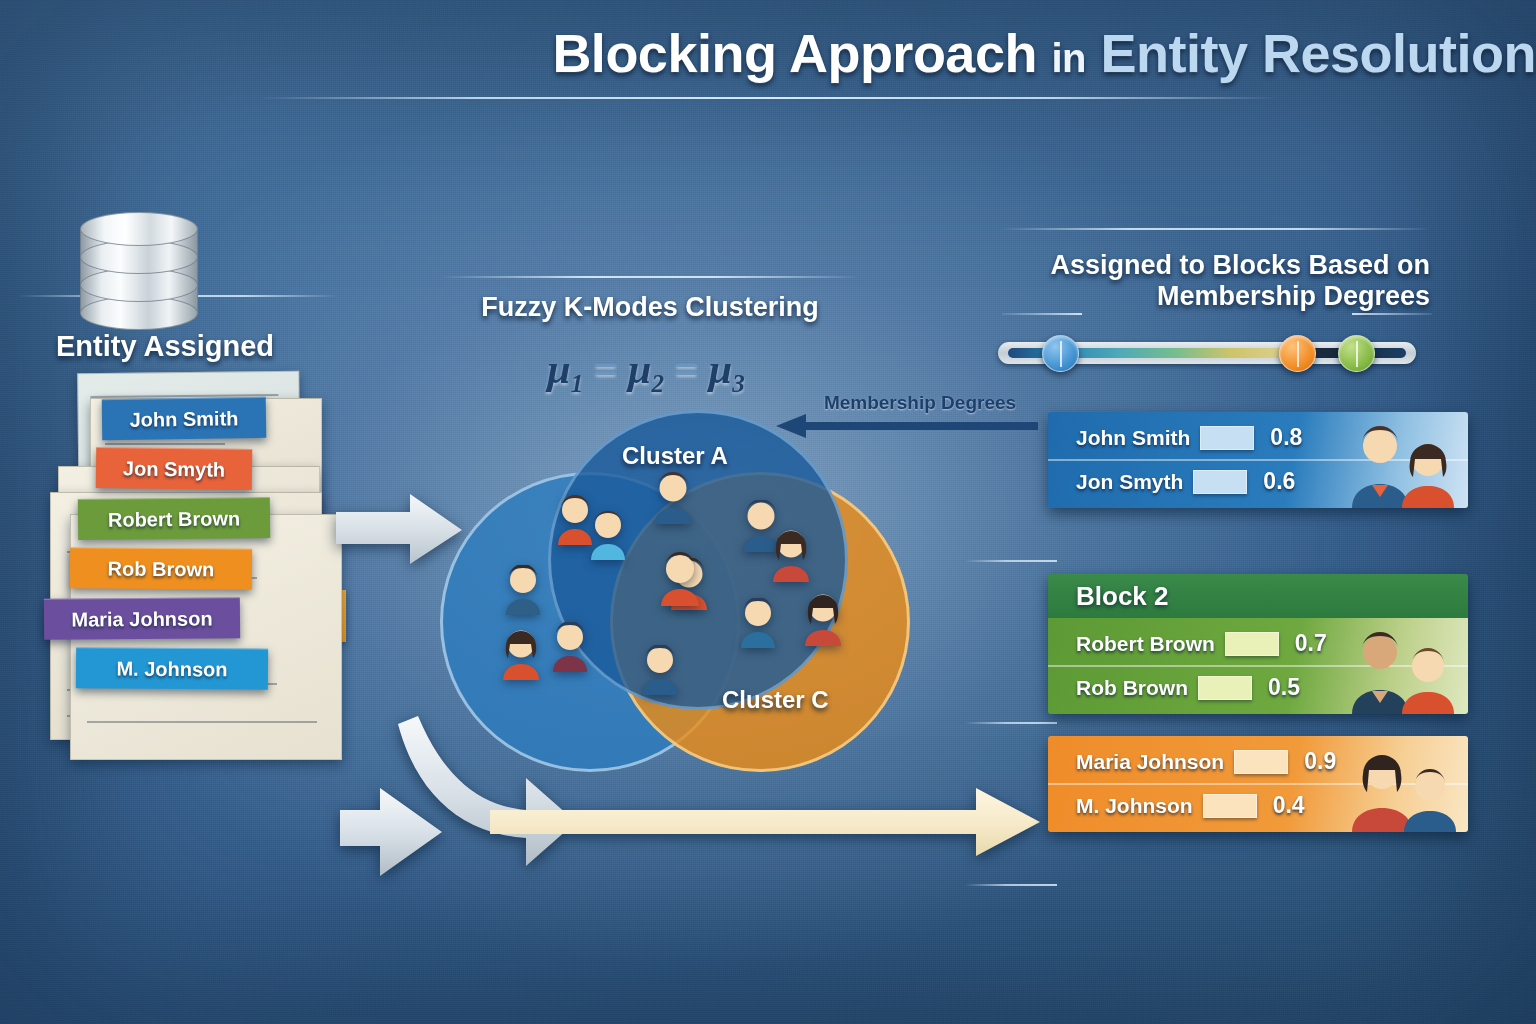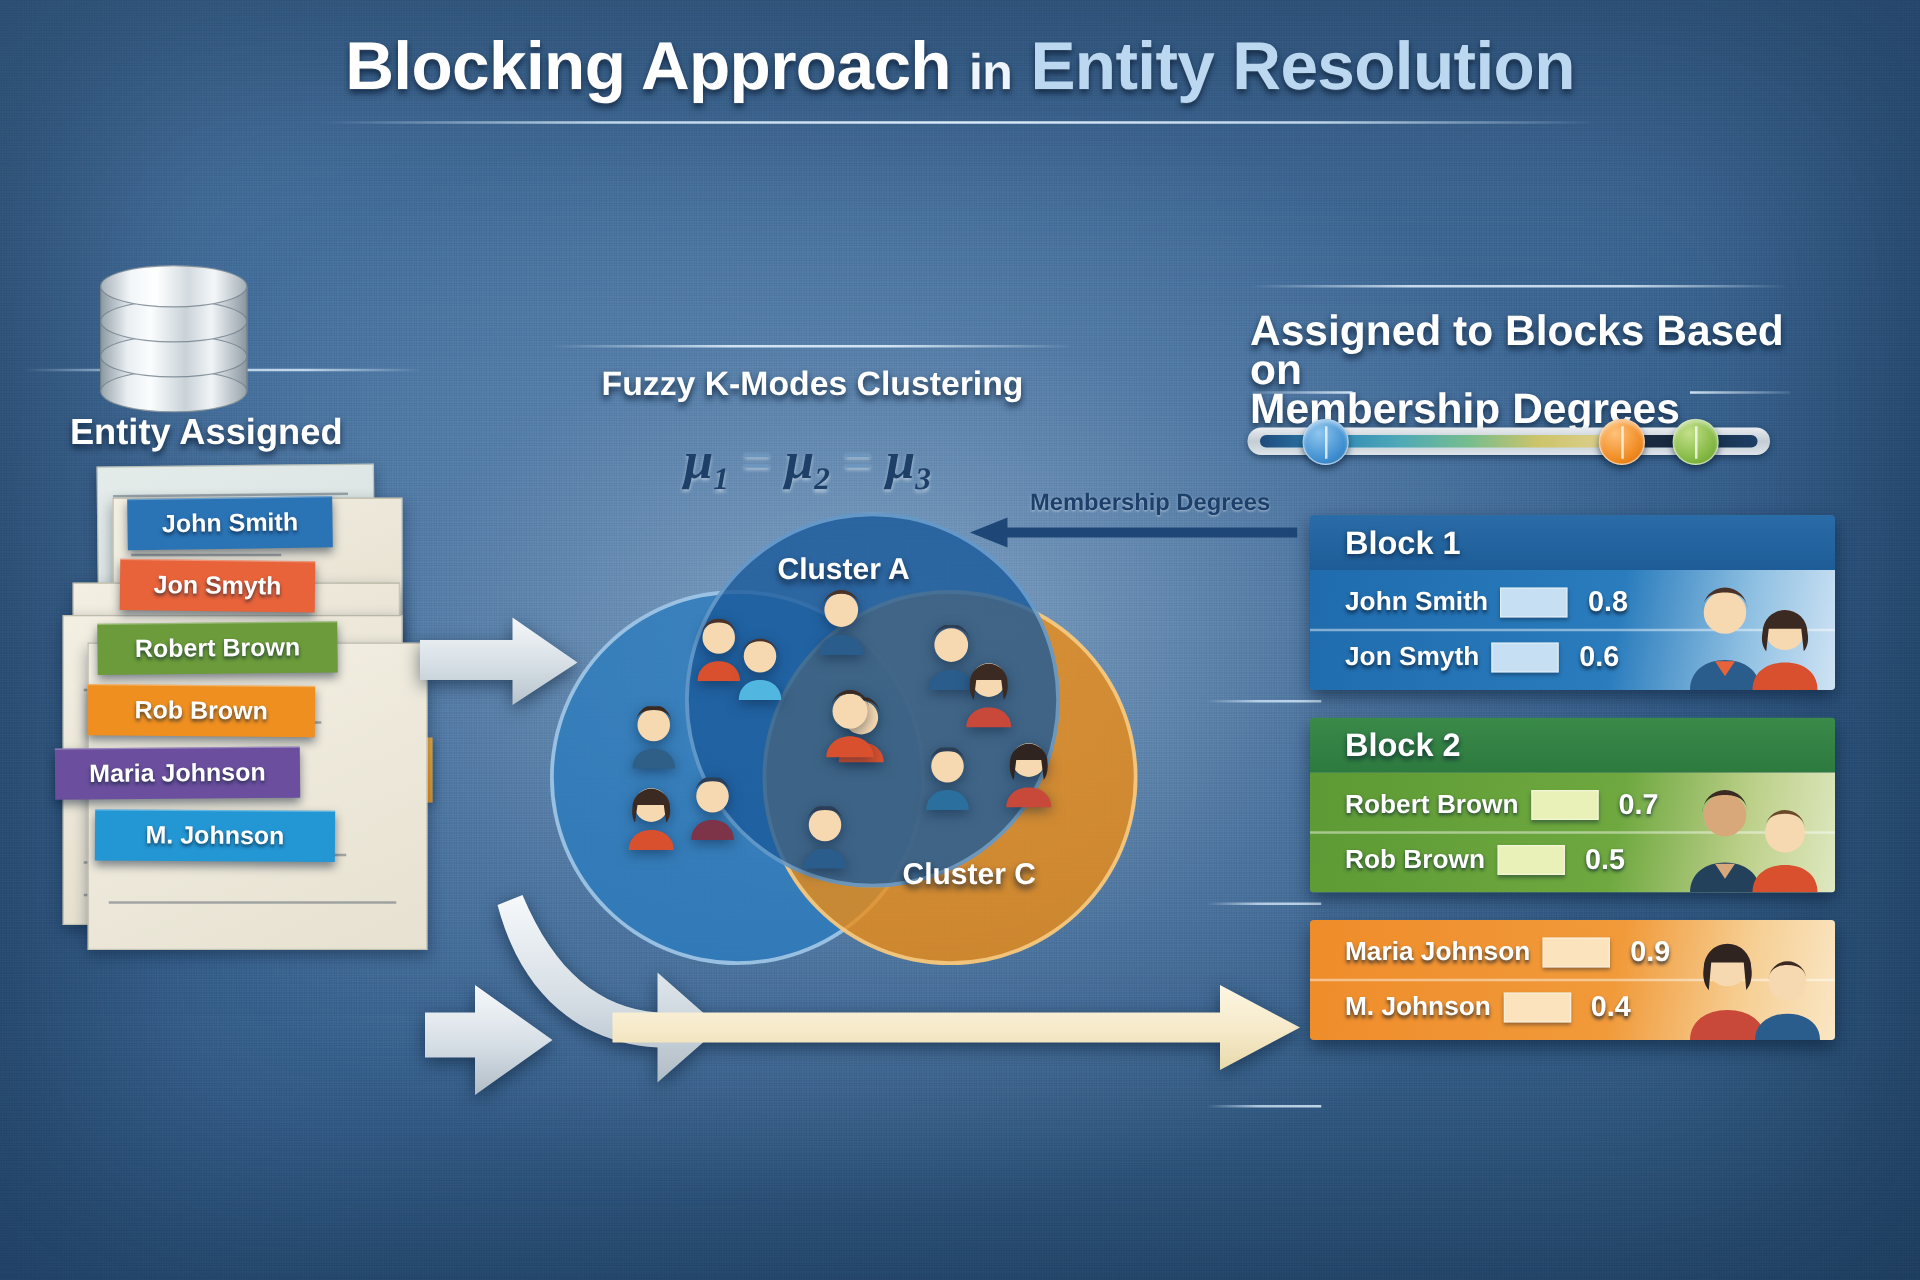--- a/index.html
+++ b/index.html
@@ -18,21 +18,21 @@
       repeating-linear-gradient(0deg, rgba(255,255,255,.05) 0 1px, rgba(0,0,0,.05) 1px 2px),
       repeating-linear-gradient(90deg, rgba(255,255,255,.045) 0 1px, rgba(0,0,0,.045) 1px 2px);
   }
   #vignette {
     position: absolute; inset: 0; pointer-events: none; z-index: 3;
     box-shadow: inset 0 0 190px 60px rgba(12,36,64,.55);
   }
   .layer { position: absolute; z-index: 5; }
 
   
-  #title-block { left: 0; top: 22px; width: 1536px; text-align: center; }
+  #title-block { left: 0; top: 22px; width: 1536px; text-align: right; }
   #title-main {
     font-size: 54px; font-weight: bold; letter-spacing: -.5px;
     text-shadow: 0 3px 5px rgba(8,26,48,.75), 0 1px 0 rgba(255,255,255,.18);
   }
   #title-main .w { color: #ffffff; }
   #title-main .in { color: #eef4fb; font-size: 40px; font-weight: bold; }
   #title-main .lt { color: #bcd8f0; }
   #title-rule {
     width: 1020px; height: 2px; margin: 13px auto 11px;
     background: linear-gradient(90deg, rgba(200,223,245,0) 0%, rgba(214,233,250,.85) 22%, rgba(225,240,252,.95) 50%, rgba(214,233,250,.85) 78%, rgba(200,223,245,0) 100%);
@@ -120,22 +120,22 @@
     font-size: 19px; font-weight: bold; color: #1c3f6b;
     text-shadow: 0 1px 2px rgba(255,255,255,.55);
   }
 
   
   #right-divider-top {
     left: 1000px; top: 228px; width: 430px; height: 2px;
     background: linear-gradient(90deg, rgba(205,226,245,0) 0%, rgba(222,238,251,.85) 30%, rgba(222,238,251,.85) 70%, rgba(205,226,245,0) 100%);
   }
   #right-heading {
-    left: 1000px; top: 250px; width: 430px; text-align: left;
-    font-size: 34px; font-weight: bold; color: #fff; line-height: 31px;
+    left: 1000px; top: 250px; width: 430px; text-align: right;
+    font-size: 27px; font-weight: bold; color: #fff; line-height: 31px;
     text-shadow: 0 3px 5px rgba(8,26,48,.8);
   }
   #right-rule-l, #right-rule-r {
     top: 313px; width: 80px; height: 2px;
     background: linear-gradient(90deg, rgba(214,233,250,.1), rgba(222,238,251,.9));
   }
   #right-rule-l { left: 1002px; }
   #right-rule-r { left: 1352px; transform: scaleX(-1); }
 
   #slider { left: 998px; top: 330px; width: 418px; height: 44px; }
@@ -396,21 +396,20 @@
   <div class="knob" style="left:44px;  background:radial-gradient(circle at 35% 30%, #8fc6ee, #3f8fd0 65%, #2b6ea8);"></div>
   <div class="knob" style="left:281px; background:radial-gradient(circle at 35% 30%, #ffc27a, #f08a21 65%, #d06e11);"></div>
   <div class="knob" style="left:340px; background:radial-gradient(circle at 35% 30%, #c3e089, #83b843 65%, #63972c);"></div>
 </div>
 
 <div class="layer connector" style="left:965px;top:560px;width:92px;"></div>
 <div class="layer connector" style="left:965px;top:722px;width:92px;"></div>
 <div class="layer connector" style="left:965px;top:884px;width:92px;"></div>
 
 <div class="layer block" style="top:412px;">
-  <div class="block-header" style="background:linear-gradient(180deg,#2a6ca8,#1d5c97);">Block 1</div>
   <div class="block-body" style="background:linear-gradient(100deg,#1f6bad 0%,#2a7cbd 58%,#8fc0e2 82%,#cfe3f4 100%);">
     <div class="row">
       <span class="row-name">John Smith</span>
       <span class="row-meter" style="background:#c6dff2;"></span>
       <span class="row-val">0.8</span>
     </div>
     <div class="row">
       <span class="row-name">Jon Smyth</span>
       <span class="row-meter" style="background:#c6dff2;"></span>
       <span class="row-val">0.6</span>

